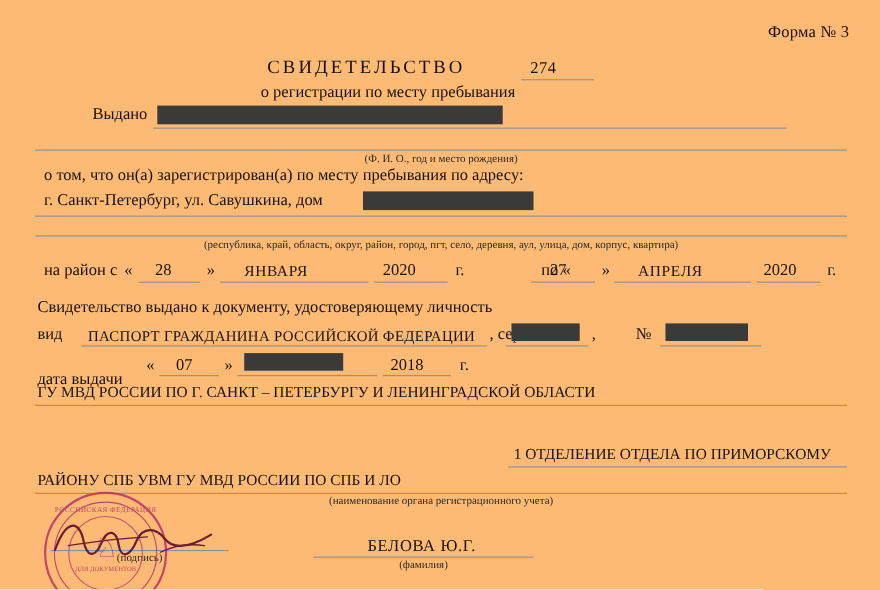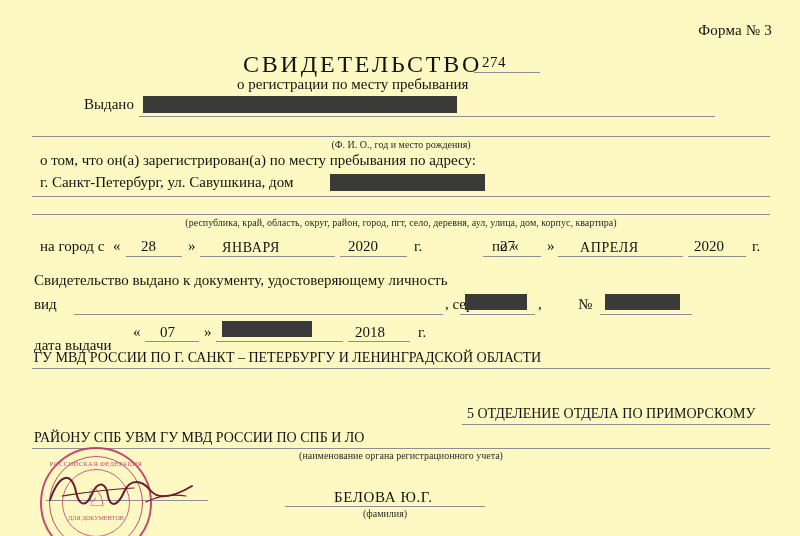--- a/index.html
+++ b/index.html
@@ -8,21 +8,21 @@
     background: #ffffff;
   }
   body {
     font-family: "Liberation Serif", serif;
     color: #111111;
   }
   #sheet {
     position: relative;
     width: 800px;
     height: 536px;
-    background: #fef9c3;
+    background: #fdba74;
     overflow: hidden;
   }
   .line {
     position: absolute;
     border-bottom: 1px solid #8a8f94;
     height: 0;
   }
   .redact {
     position: absolute;
     background: #3a3a38;
@@ -40,21 +40,21 @@
     font-size: 10px;
     color: #2a2a28;
     text-align: center;
   }
 
   .form-no {
     font-size: 15px;
     letter-spacing: 0.2px;
   }
   .title-main {
-    font-size: 24px;
+    font-size: 17px;
     letter-spacing: 2.8px;
     font-weight: 400;
   }
   .title-sub {
     font-size: 15px;
   }
   .cert-number {
     font-size: 15px;
     letter-spacing: 0.5px;
   }
@@ -151,21 +151,21 @@
   <div class="caption" style="left:32px; top:139px; width:738px;">(Ф. И. О., год и место рождения)</div>
 
   <div class="txt body-text" style="left:40px; top:174px;">г. Санкт-Петербург, ул. Савушкина, дом</div>
 
   <div class="txt body-text" style="left:40px; top:152px;">о том, что он(а) зарегистрирован(а) по месту пребывания по адресу:</div>
   <div class="redact" style="left:330px; top:174px; width:155px; height:17px;"></div>
   <div class="line" style="left:32px; top:196px; width:738px;"></div>
   <div class="line" style="left:32px; top:214px; width:738px;"></div>
   <div class="caption" style="left:32px; top:217px; width:738px;">(республика, край, область, округ, район, город, пгт, село, деревня, аул, улица, дом, корпус, квартира)</div>
 
-  <div class="txt body-text" style="left:40px; top:238px;">на город с</div>
+  <div class="txt body-text" style="left:40px; top:238px;">на район с</div>
   <div class="txt body-text" style="left:113px; top:238px;">«</div>
   <div class="txt body-text" style="left:141px; top:238px;">28</div>
   <div class="line" style="left:126px; top:256px; width:56px;"></div>
   <div class="txt body-text" style="left:188px; top:238px;">»</div>
   <div class="txt body-text-sm spaced" style="left:222px; top:240px;">ЯНВАРЯ</div>
   <div class="line" style="left:200px; top:256px; width:135px;"></div>
   <div class="txt body-text" style="left:348px; top:238px;">2020</div>
   <div class="line" style="left:340px; top:256px; width:67px;"></div>
   <div class="txt body-text" style="left:414px; top:238px;">г.</div>
   <div class="txt body-text" style="left:448px; top:238px;margin-left:44px;">по «</div>
@@ -174,20 +174,21 @@
   <div class="txt body-text" style="left:547px; top:238px;">»</div>
   <div class="txt body-text-sm spaced" style="left:580px; top:240px;">АПРЕЛЯ</div>
   <div class="line" style="left:558px; top:256px; width:125px;"></div>
   <div class="txt body-text" style="left:694px; top:238px;">2020</div>
   <div class="line" style="left:688px; top:256px; width:58px;"></div>
   <div class="txt body-text" style="left:752px; top:238px;">г.</div>
 
   <div class="txt body-text" style="left:34px; top:272px;">Свидетельство выдано к документу, удостоверяющему личность</div>
 
   <div class="txt body-text" style="left:34px; top:296px;">вид</div>
+  <div class="txt upper-sm" style="left:80px; top:298px;">ПАСПОРТ ГРАЖДАНИНА РОССИЙСКОЙ ФЕДЕРАЦИИ</div>
   <div class="line" style="left:74px; top:314px; width:369px;"></div>
   <div class="txt body-text" style="left:445px; top:296px;">, серия</div>
   <div class="redact" style="left:465px; top:294px; width:62px; height:16px;"></div>
   <div class="line" style="left:460px; top:314px; width:75px;"></div>
   <div class="txt body-text" style="left:538px; top:296px;">,</div>
   <div class="txt body-text" style="left:578px; top:296px;">№</div>
   <div class="redact" style="left:605px; top:294px; width:75px; height:16px;"></div>
   <div class="line" style="left:600px; top:314px; width:92px;"></div>
 
   <div class="txt body-text" style="left:34px; top:324px;margin-top:13px;">дата выдачи</div>
@@ -197,27 +198,28 @@
   <div class="txt body-text" style="left:204px; top:324px;">»</div>
   <div class="redact" style="left:222px; top:321px; width:90px; height:16px;"></div>
   <div class="line" style="left:216px; top:341px; width:127px;"></div>
   <div class="txt body-text" style="left:355px; top:324px;">2018</div>
   <div class="line" style="left:348px; top:341px; width:62px;"></div>
   <div class="txt body-text" style="left:418px; top:324px;">г.</div>
 
   <div class="txt body-text-sm" style="left:34px; top:350px;">ГУ  МВД  РОССИИ  ПО  Г. САНКТ – ПЕТЕРБУРГУ  И  ЛЕНИНГРАДСКОЙ ОБЛАСТИ</div>
   <div class="line" style="left:32px; top:368px; width:738px;"></div>
 
-  <div class="txt body-text-sm" style="left:467px; top:406px;">5 ОТДЕЛЕНИЕ ОТДЕЛА  ПО ПРИМОРСКОМУ</div>
+  <div class="txt body-text-sm" style="left:467px; top:406px;">1 ОТДЕЛЕНИЕ ОТДЕЛА  ПО ПРИМОРСКОМУ</div>
   <div class="line" style="left:462px; top:424px; width:308px;"></div>
   <div class="txt body-text-sm" style="left:34px; top:430px;">РАЙОНУ СПБ УВМ  ГУ  МВД  РОССИИ  ПО СПБ  И  ЛО</div>
   <div class="line" style="left:32px; top:448px; width:738px;"></div>
   <div class="caption" style="left:32px; top:450px; width:738px;">(наименование органа регистрационного учета)</div>
 
   <div class="line" style="left:46px; top:500px; width:162px;"></div>
+  <div class="caption" style="left:46px; top:502px; width:162px;">(подпись)</div>
 
   <div class="txt body-text spaced" style="left:334px; top:489px;">БЕЛОВА Ю.Г.</div>
   <div class="line" style="left:285px; top:506px; width:200px;"></div>
   <div class="caption" style="left:285px; top:508px; width:200px;">(фамилия)</div>
 
   <div id="stamp">
     <div class="ring2"></div>
     <div class="ring3"></div>
     <div class="arc-top">РОССИЙСКАЯ ФЕДЕРАЦИЯ</div>
     <div class="eagle">♘</div>

